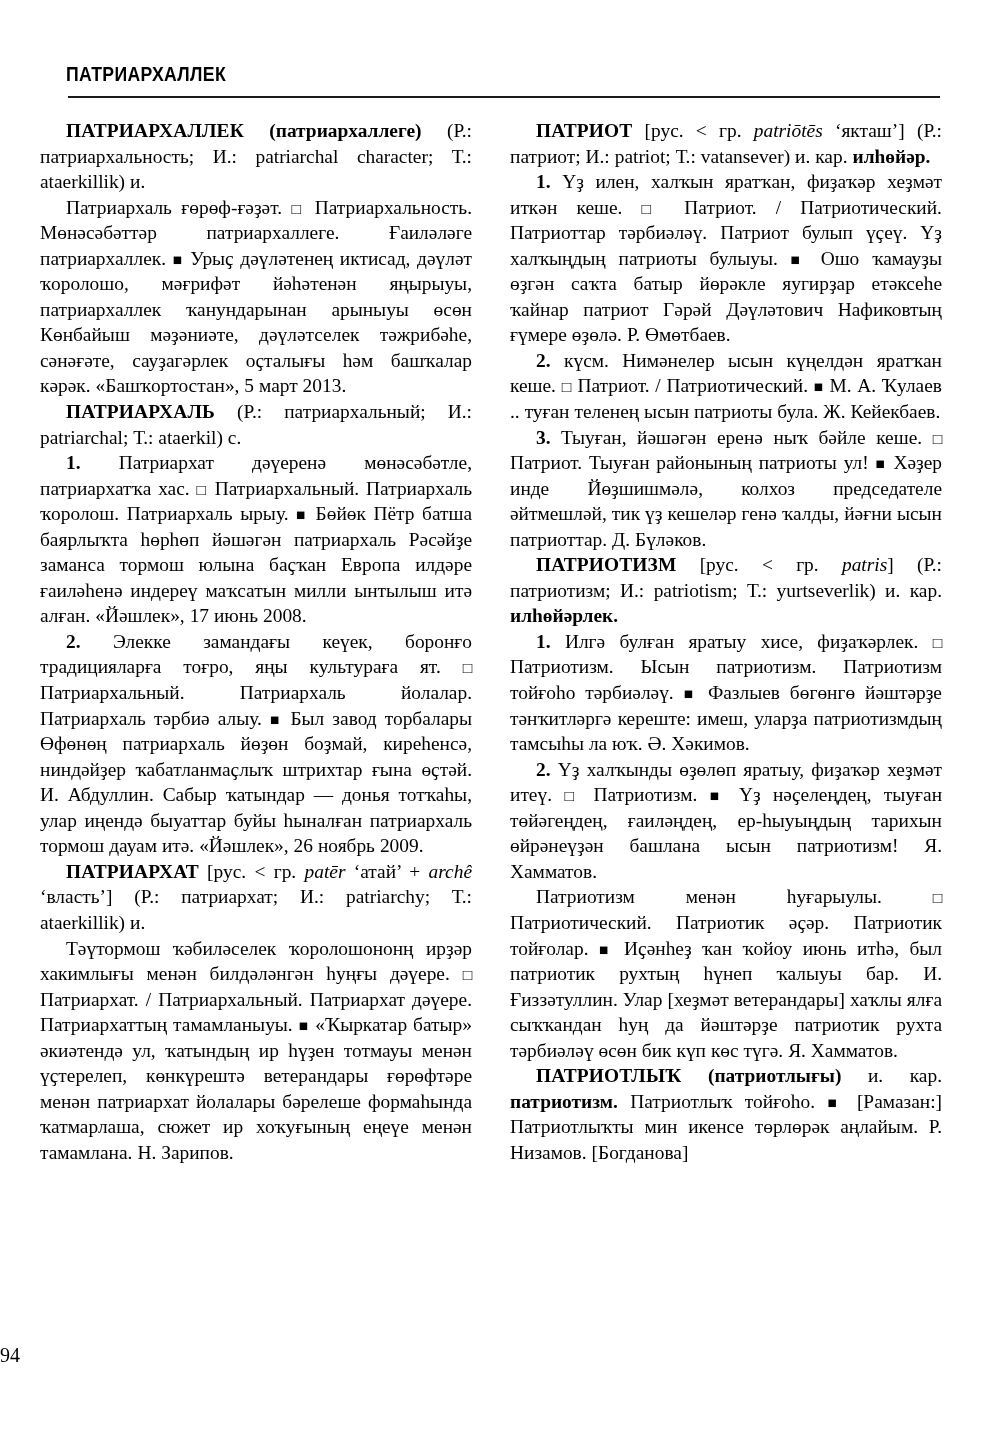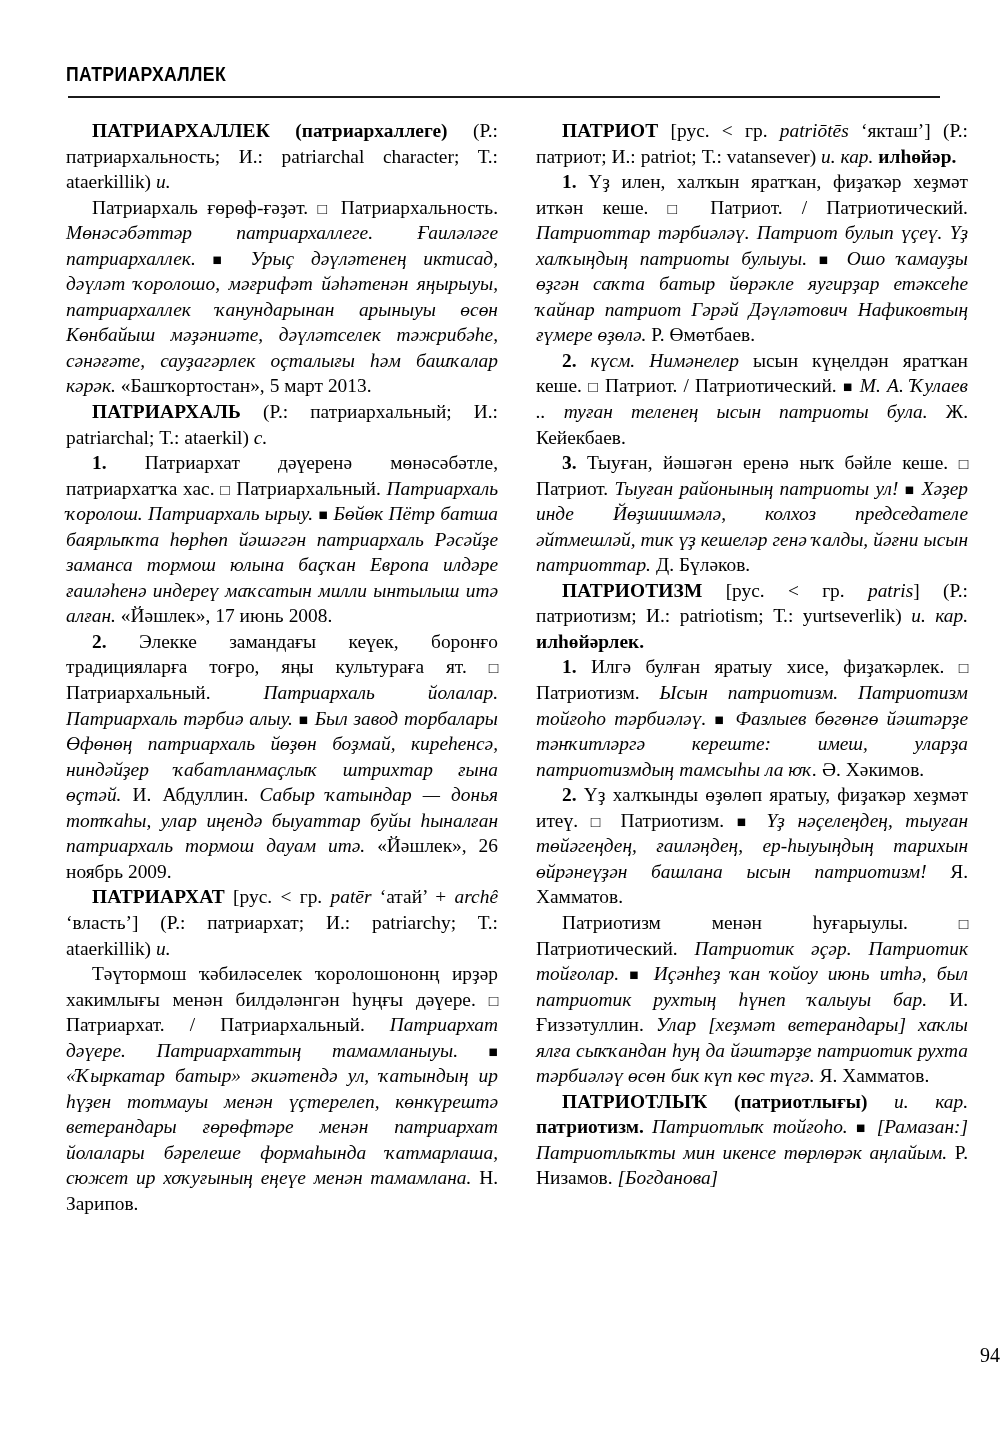--- a/index.html
+++ b/index.html
@@ -50,21 +50,21 @@
     left: 0;
     top: 118px;
     width: 1000px;
     display: flex;
     gap: 30px;
   }
   .col {
     width: 432px;
     box-sizing: border-box;
   }
-  .col.left  { margin-left: 66px; }
+  .col.left  { margin-left: 40px; }
   .col.right { margin-left: 8px; }
 
   
   p.entry, p.sense, p.cont {
     margin: 0;
     font-size: 19.4px;
     line-height: 25.55px;
     text-align: justify;
     text-justify: inter-word;
     hyphens: manual;
@@ -75,34 +75,34 @@
 
   
   .hw {                 
     font-weight: bold;
     letter-spacing: 0.15px;
   }
   .hwform {             
     font-weight: bold;
   }
   .b      { font-weight: bold; }
-  .i      { font-style: italic; }
+  .i      { }
   .lat    { font-style: italic; }     
   .num    { font-weight: bold; }      
   .sq-open::before  { content: "\25A1"; }   
   .sq-fill::before  { content: "\25A0"; }   
   .sq-open, .sq-fill { font-size: 15.5px; line-height: 1; }
 
   
   .folio {
     position: absolute;
     left: 0;
     top: 1344px;
     width: 1000px;
-    text-align: right;
+    text-align: left;
     font-size: 20px;
   }
 </style>
 </head>
 <body>
 
 <div class="page">
 
   <div class="running-head">ПАТРИАРХАЛЛЕК</div>
   <div class="head-rule"></div>

